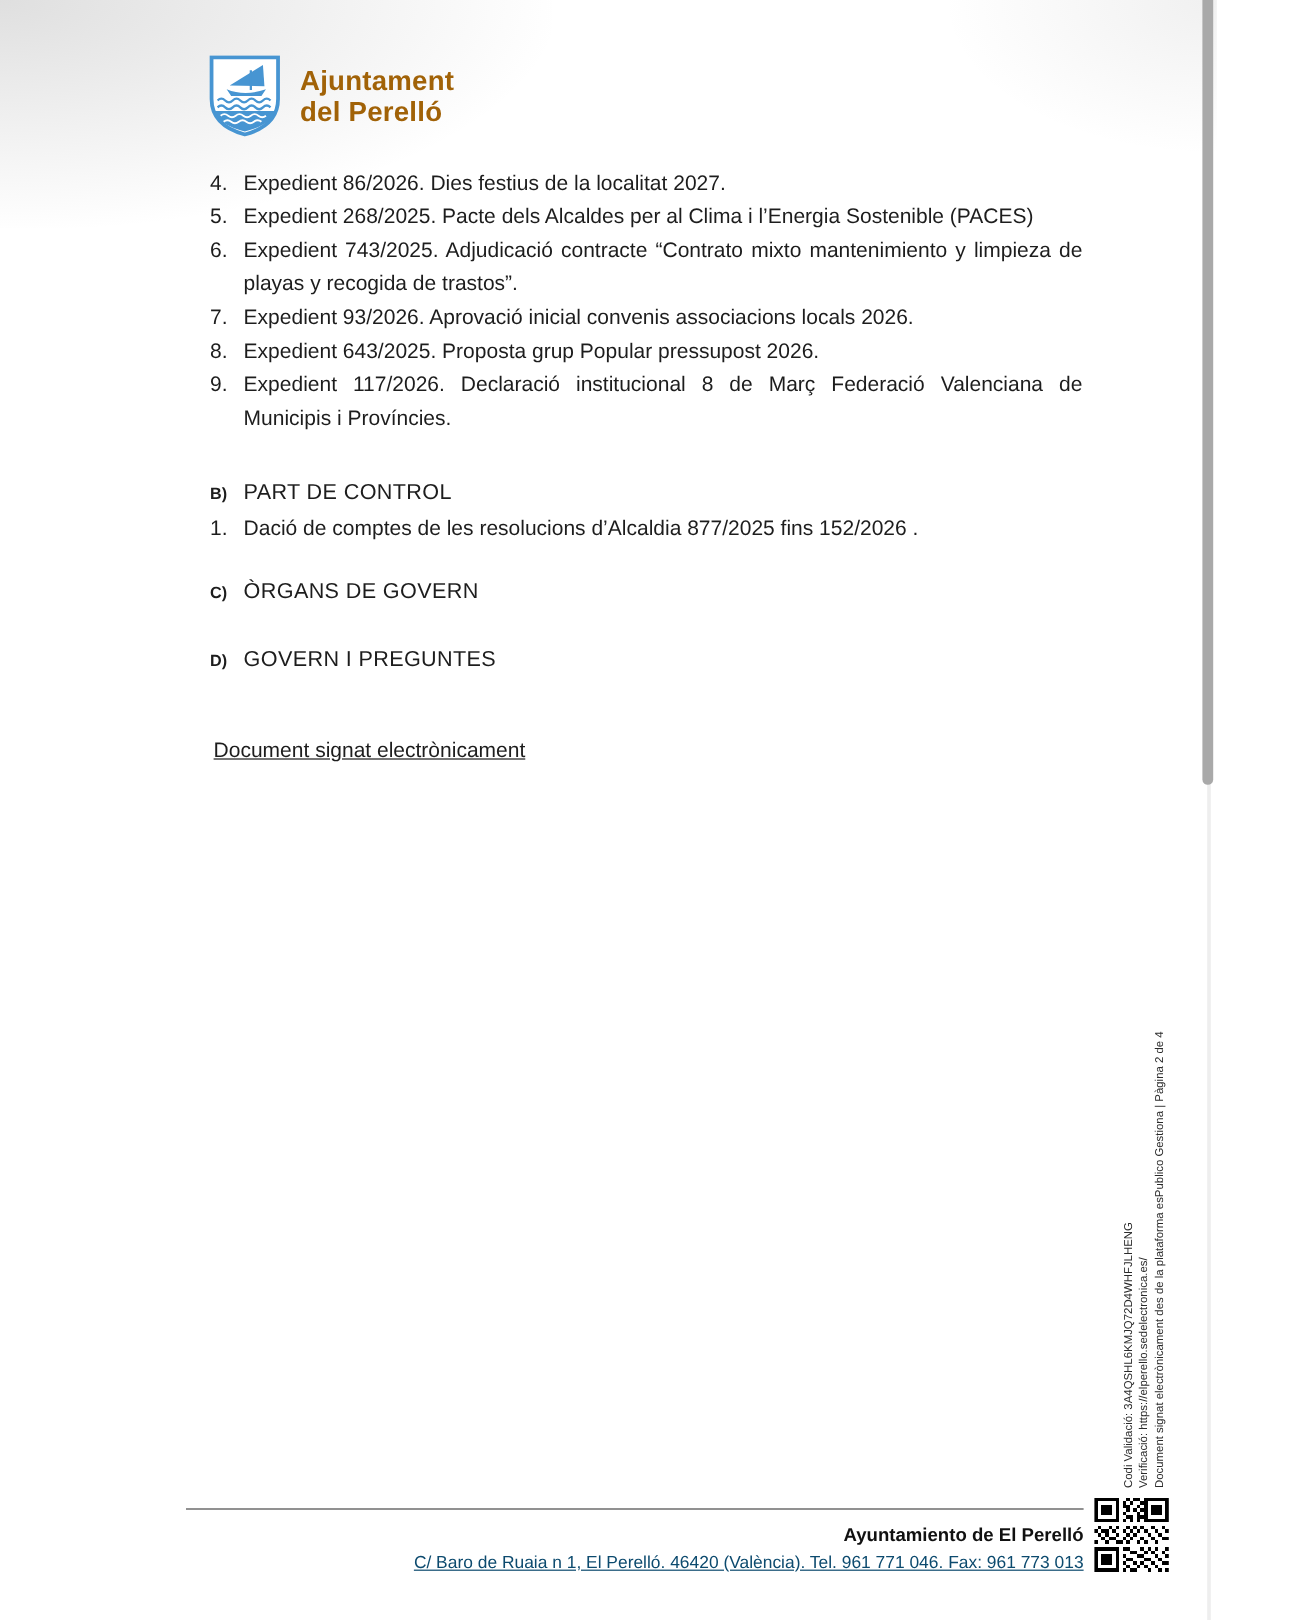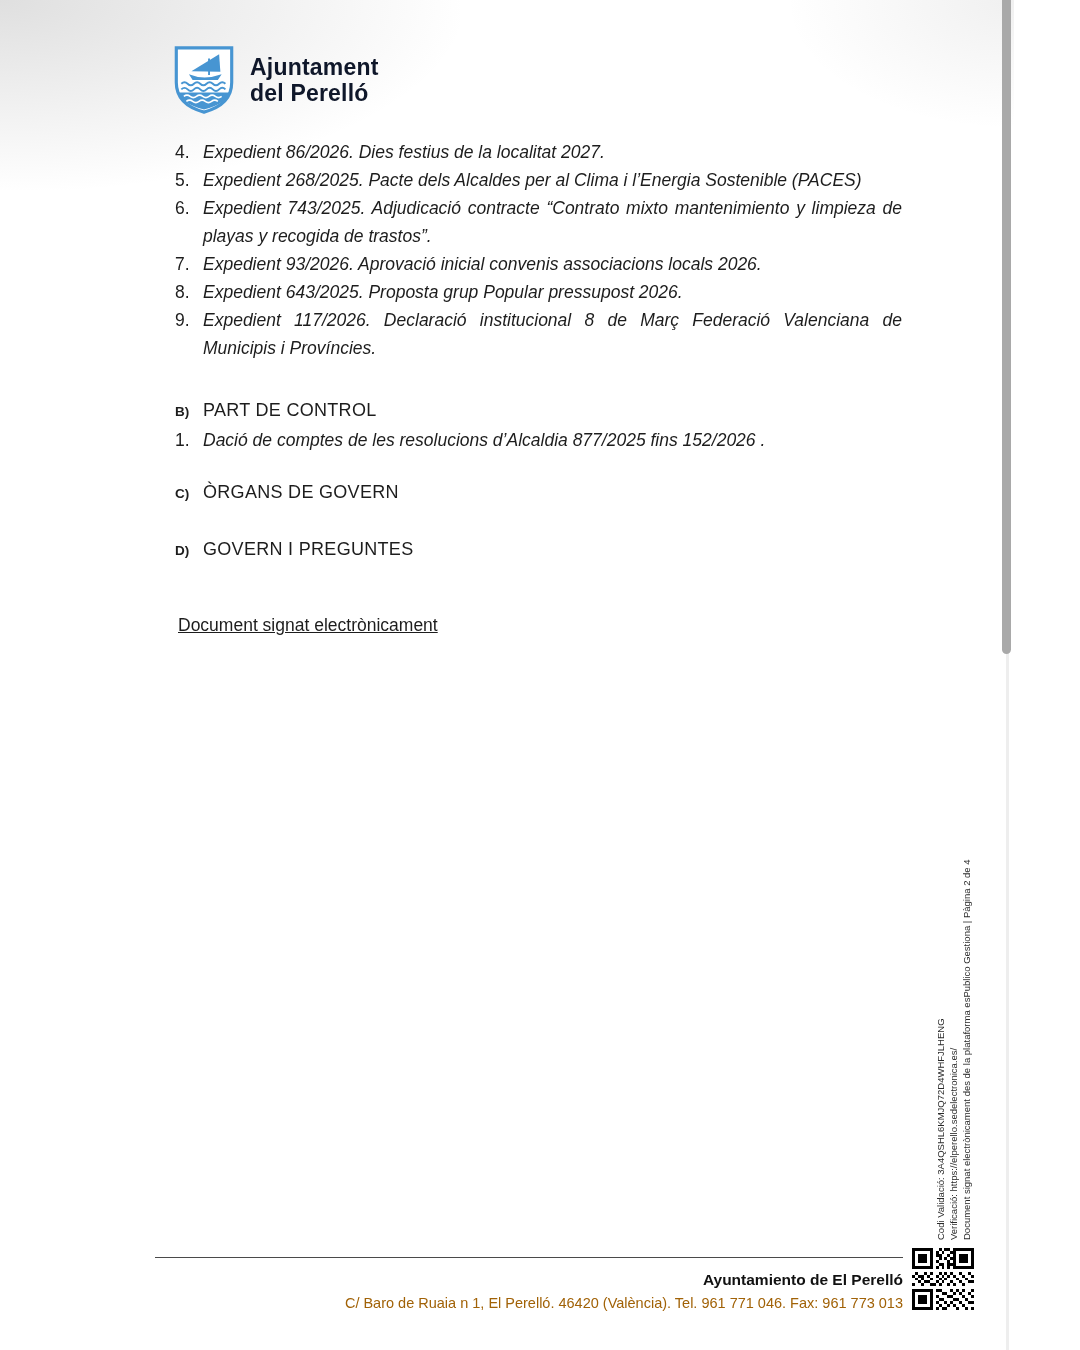--- a/index.html
+++ b/index.html
@@ -27,48 +27,48 @@
   }
   .scroll-thumb {
     position:absolute; left:1002px; top:-6px; width:9px; height:660px;
     background:#a9a9a9; border-radius:5px;
   }
   
   .logo { position:absolute; left:172px; top:46px; display:flex; align-items:center; }
   .logo-shield { width:64px; height:68px; flex:0 0 auto; }
   .logo-text {
     margin-left:14px; font-weight:bold; font-size:23px; line-height:26px;
-    color:#0f172a; letter-spacing:0.2px;
+    color:#a16207; letter-spacing:0.2px;
   }
   
   .content { position:absolute; left:175px; top:138px; width:727px; font-size:17.5px; line-height:28px; }
   .li { display:flex; }
   .li .num { width:28px; flex:0 0 auto; }
-  .li .txt { flex:1 1 auto; text-align:justify;font-style:italic; }
+  .li .txt { flex:1 1 auto; text-align:justify; }
   .section { display:flex; align-items:baseline; }
   .section .letter { width:28px; flex:0 0 auto; font-weight:bold; font-size:13.5px; }
   .section .label { font-size:18px; letter-spacing:0.3px; }
   .sec-b { margin-top:34px; }
   .sec-c { margin-top:24px; }
   .sec-d { margin-top:27px; }
   .sig-note { margin-top:46px; padding-left:3px;text-decoration:underline; }
   
   .side-text {
     position:absolute; left:934px; top:1240px; width:392px;
     transform:rotate(-90deg); transform-origin:0 0;
     font-size:9.5px; line-height:13px; color:#2a2a2a; white-space:nowrap;
   }
   
   .footer-rule {
     position:absolute; left:155px; top:1257px; width:748px;
     border-top:1.6px solid #4a4a4a;
   }
   .footer { position:absolute; left:155px; top:1268px; width:748px; text-align:right; }
   .footer-title { font-weight:bold; font-size:15.5px; line-height:24px; color:#111; }
-  .footer-address { font-size:14.5px; line-height:22px; color:#a16207; }
+  .footer-address { font-size:14.5px; line-height:22px; color:#0c4a6e;text-decoration:underline; }
   
   .qr { position:absolute; left:912px; top:1248px; width:62px; height:62px; }
 </style>
 </head>
 <body>
 
 <div class="page">
 
   <div class="corner-tl"></div>
   <div class="corner-tr"></div>

